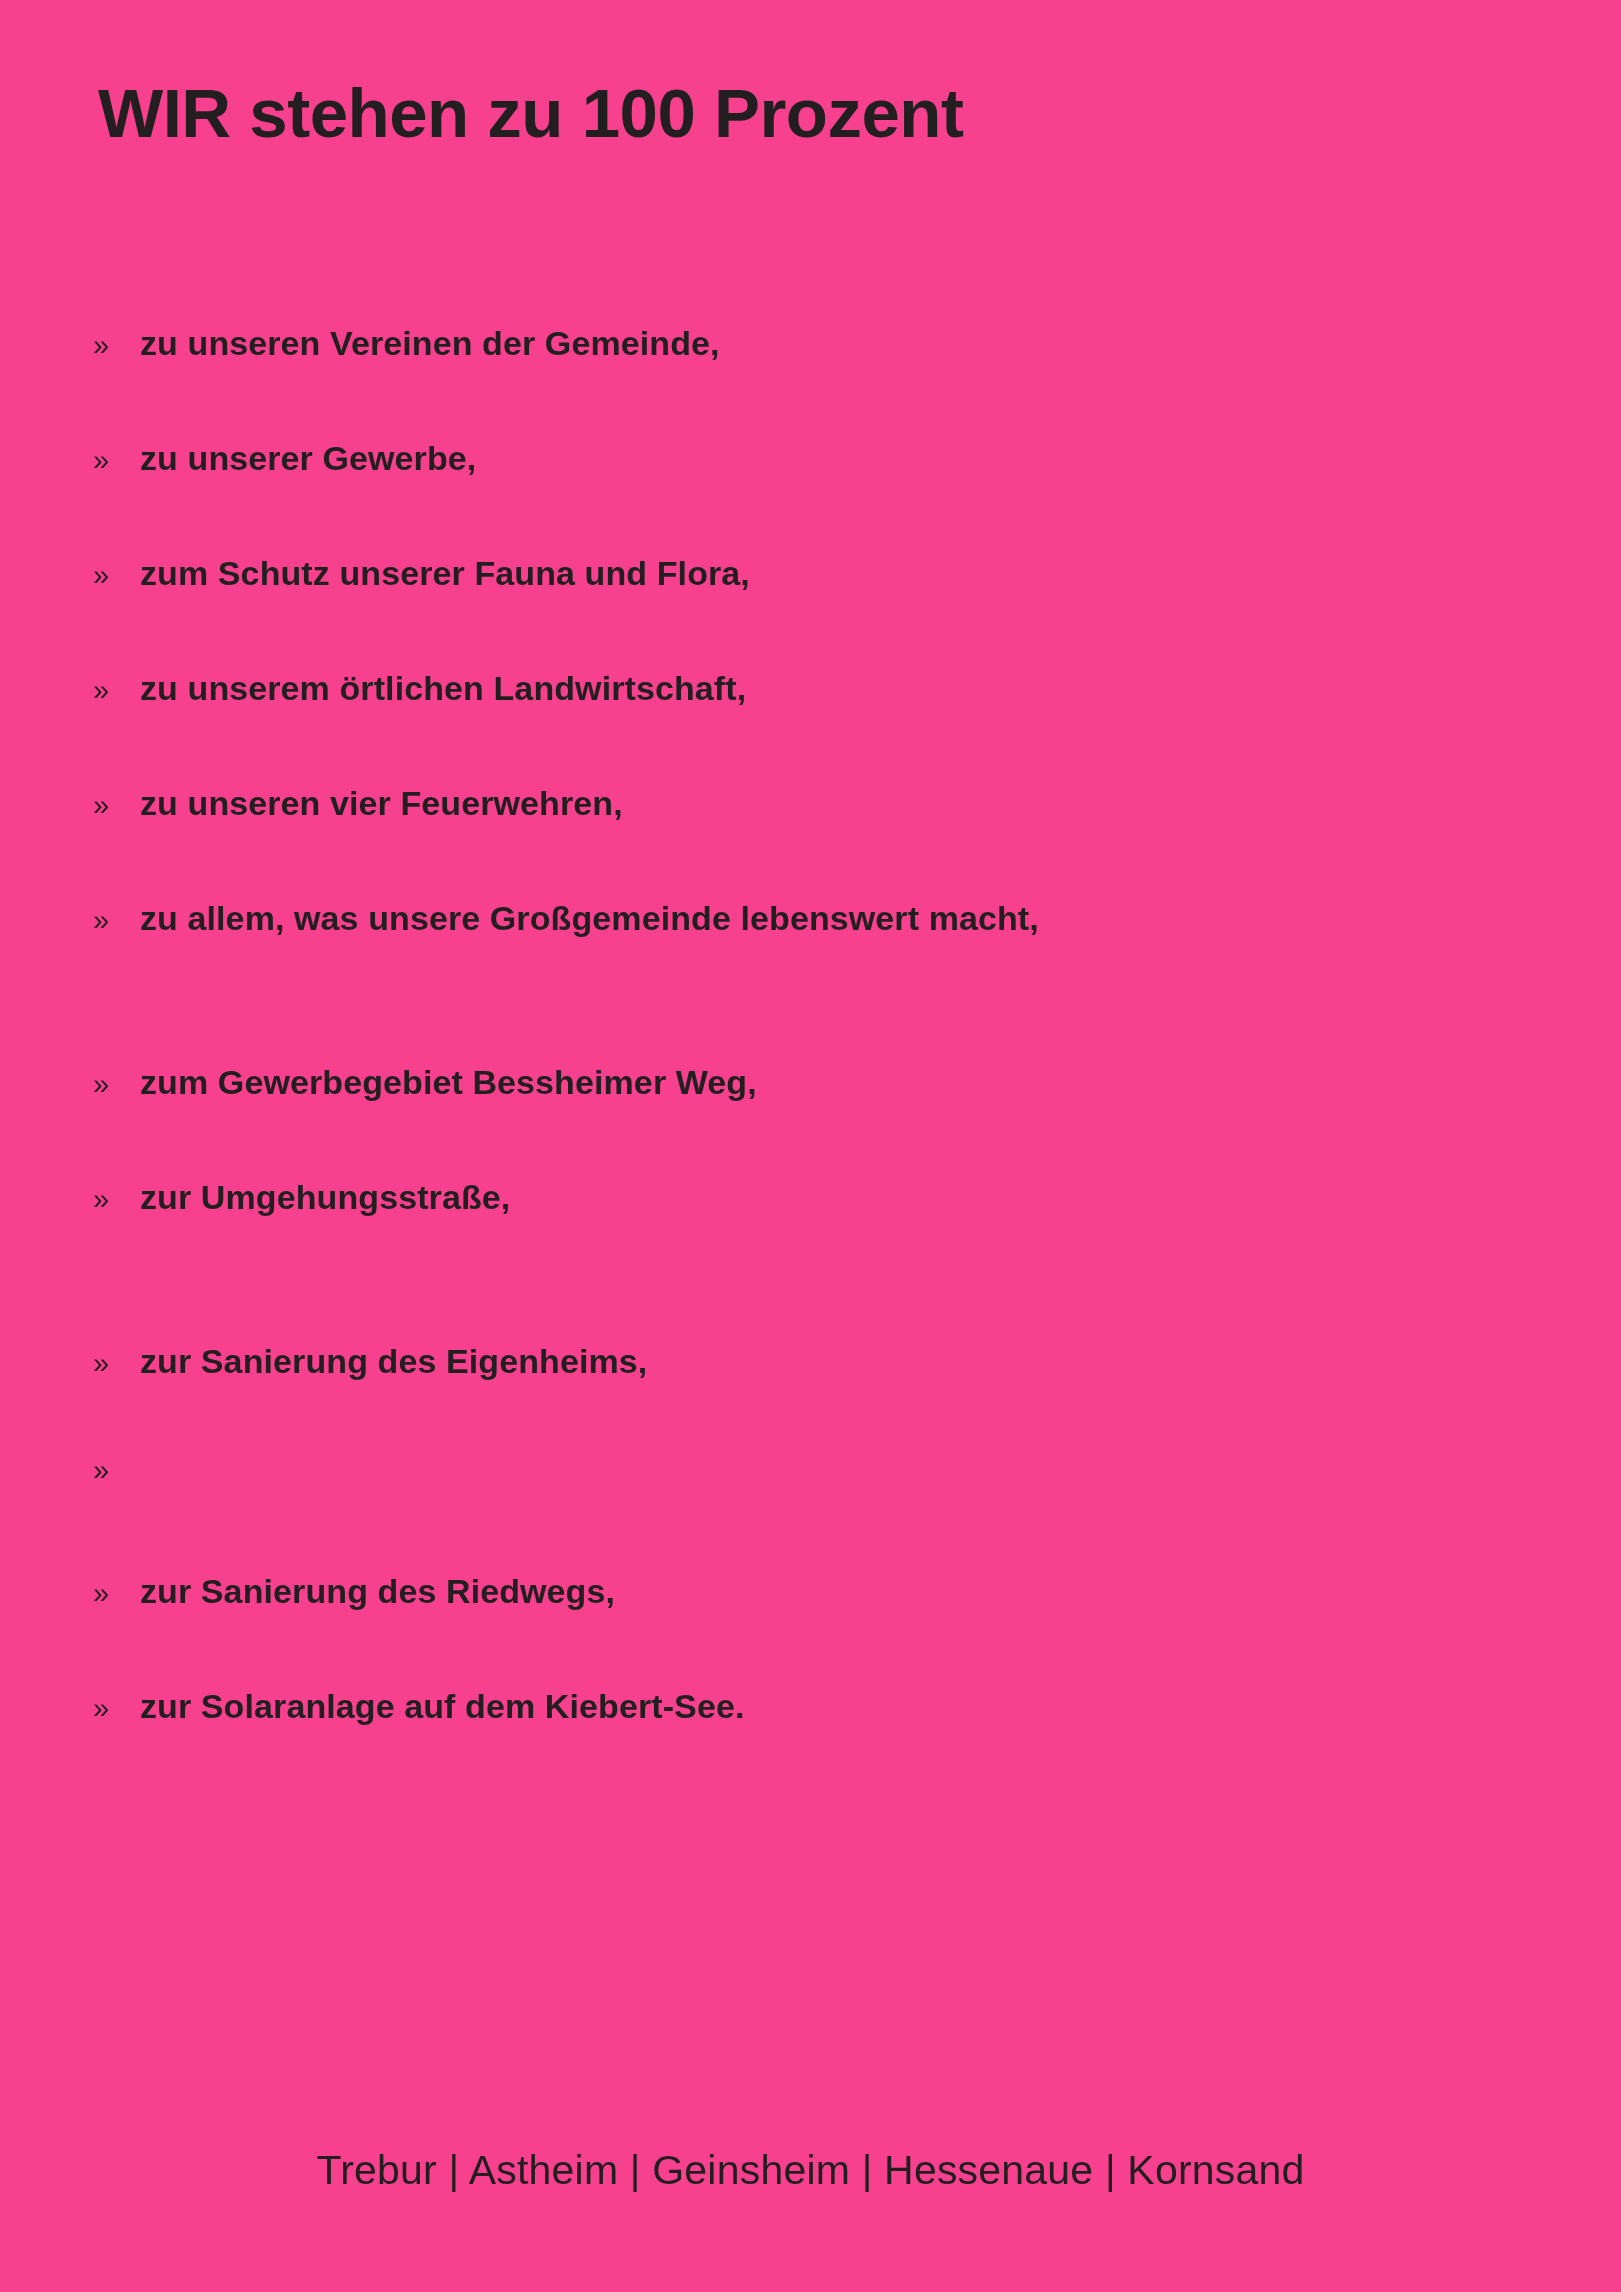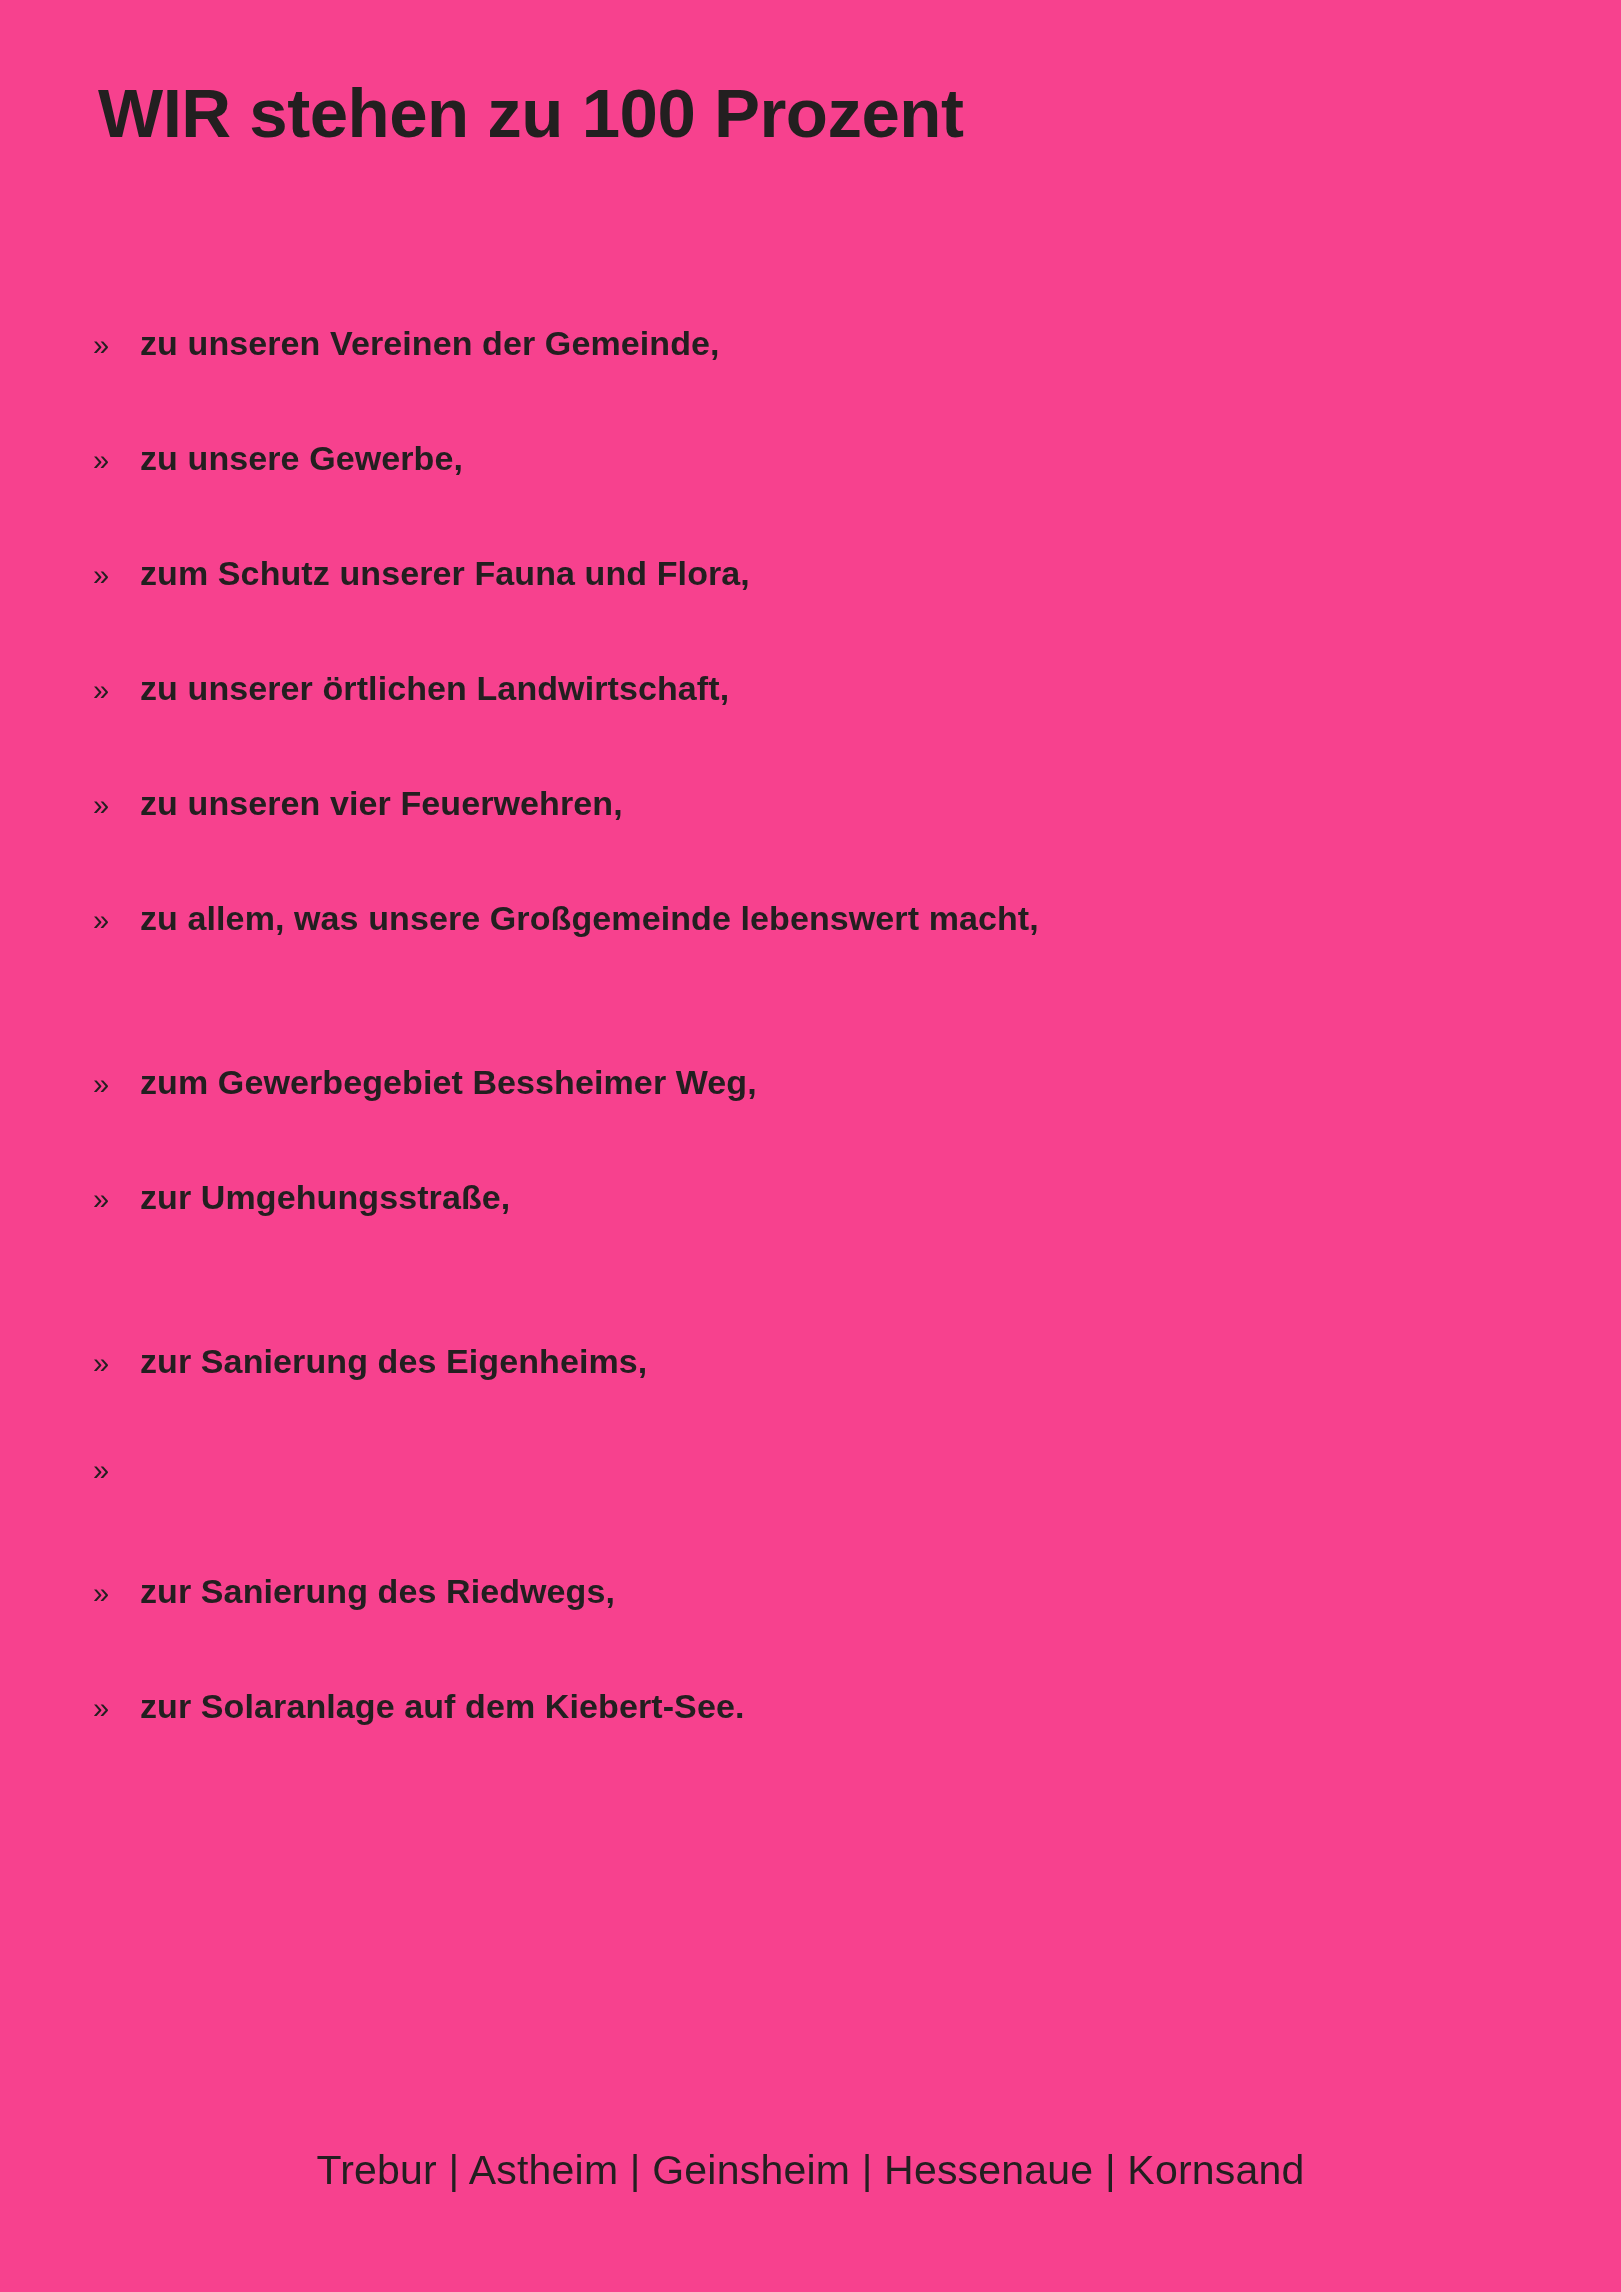--- a/index.html
+++ b/index.html
@@ -82,29 +82,29 @@
 
   <div class="headline">WIR stehen zu 100 Prozent</div>
 
   <div class="list">
       <div class="item">
         <span class="bullet">»</span>
         <span class="item-text">zu unseren Vereinen der Gemeinde,</span>
       </div>
       <div class="item">
         <span class="bullet">»</span>
-        <span class="item-text">zu unsere Gewerbe,</span>
+        <span class="item-text">zu unserer Gewerbe,</span>
       </div>
       <div class="item">
         <span class="bullet">»</span>
         <span class="item-text">zum Schutz unserer Fauna und Flora,</span>
       </div>
       <div class="item">
         <span class="bullet">»</span>
-        <span class="item-text">zu unserer örtlichen Landwirtschaft,</span>
+        <span class="item-text">zu unserem örtlichen Landwirtschaft,</span>
       </div>
       <div class="item">
         <span class="bullet">»</span>
         <span class="item-text">zu unseren vier Feuerwehren,</span>
       </div>
       <div class="item">
         <span class="bullet">»</span>
         <span class="item-text">zu allem, was unsere Großgemeinde lebenswert macht,</span>
       </div>
       <div class="item gap-before">

